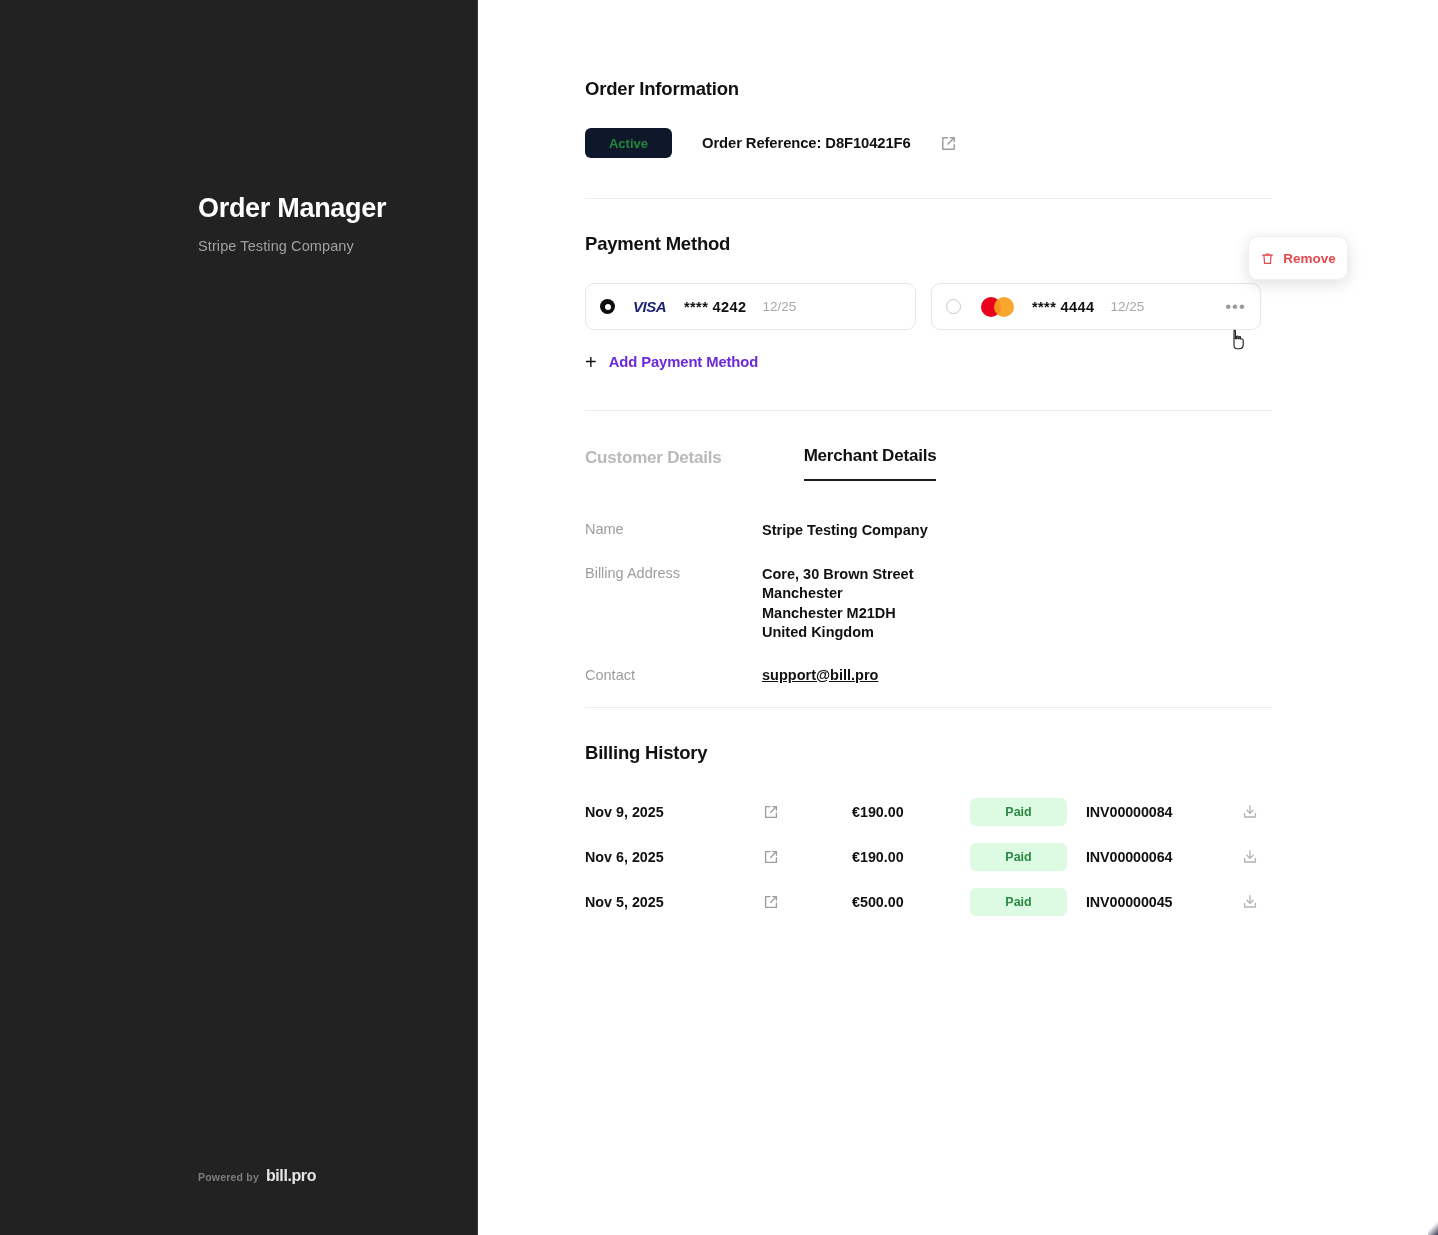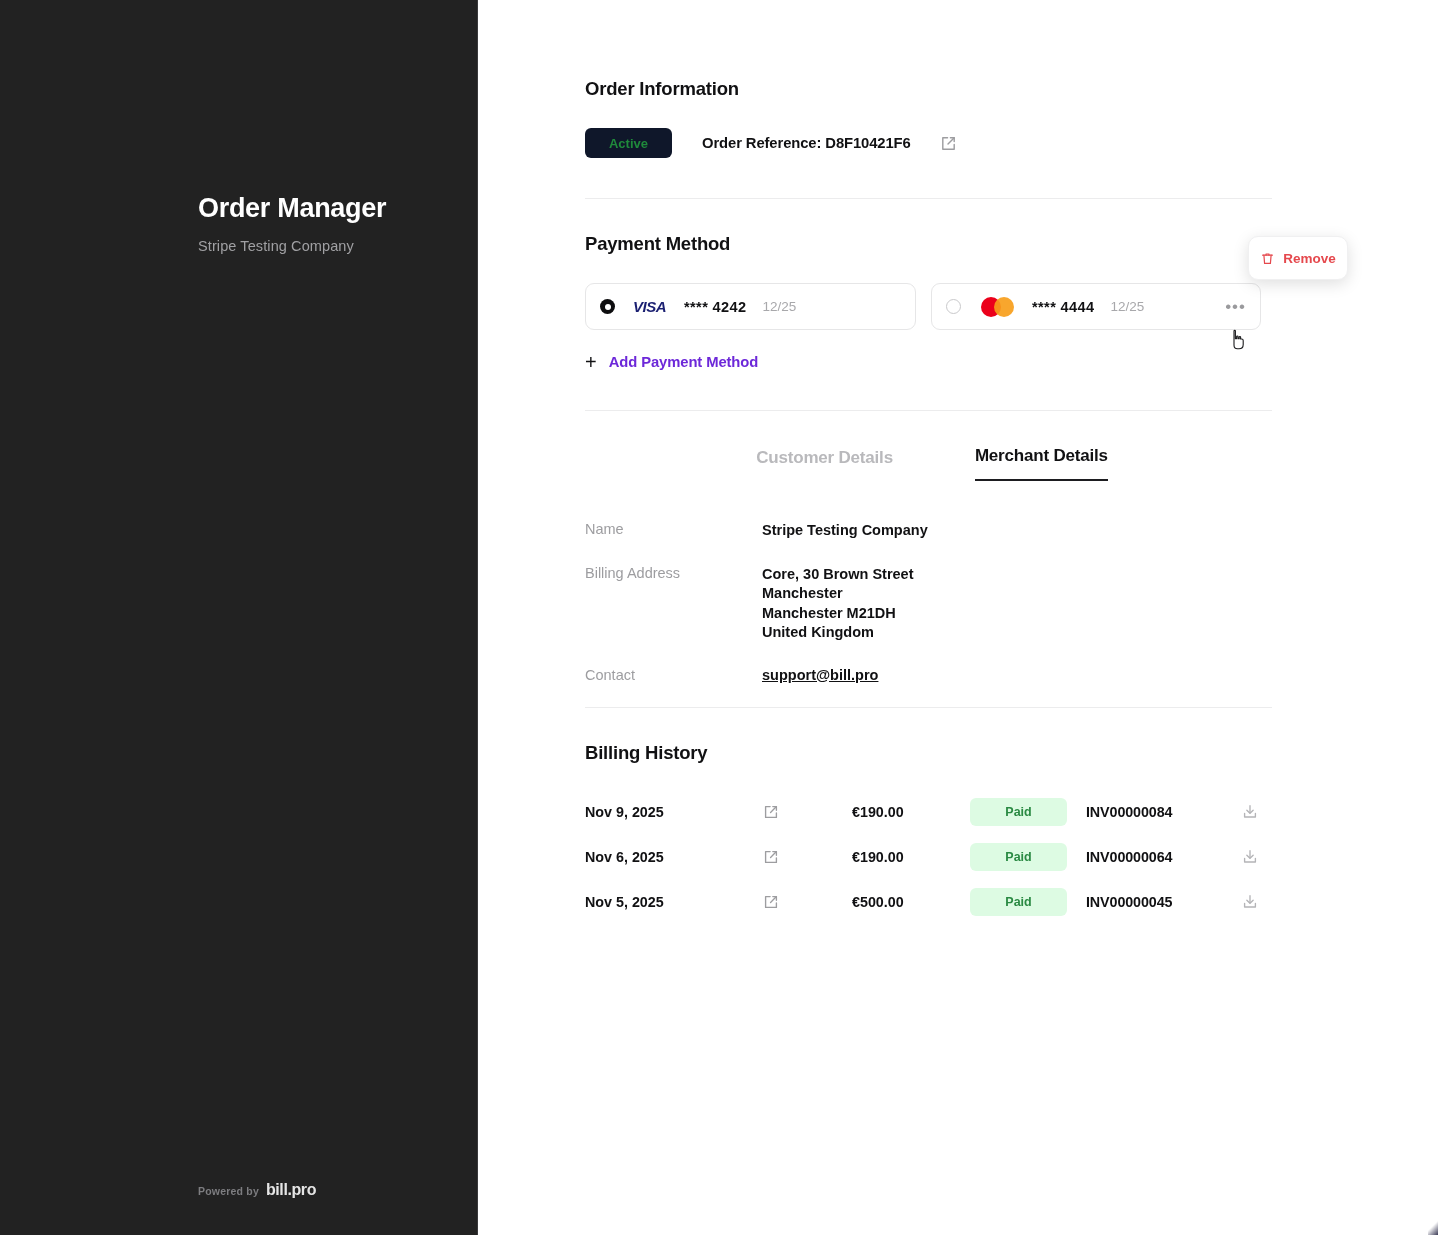--- a/index.html
+++ b/index.html
@@ -43,21 +43,21 @@
   .brand-sub {
     margin-top: 14px;
     color: #a0a0a3;
     font-size: 14.5px;
     font-weight: 400;
     letter-spacing: 0.1px;
   }
   .sidebar-footer {
     position: absolute;
     left: 198px;
-    bottom: 36px;
+    bottom: 50px;
     display: flex;
     align-items: baseline;
     gap: 7px;
   }
   .powered-by {
     color: #7d7d80;
     font-size: 10.5px;
     font-weight: 600;
     letter-spacing: 0.2px;
   }
@@ -256,21 +256,20 @@
   }
 
   .pm-divider { margin-top: 40px; }
 
   
   .tabs {
     margin-top: 35px;
     display: flex;
     align-items: flex-end;
     gap: 0;
-    justify-content: center;
   }
   .tab {
     font-size: 17px;
     font-weight: bold;
     padding-bottom: 13px;
     cursor: pointer;
     letter-spacing: -0.2px;
   }
   .tab.inactive { color: #b9b9bc; }
   .tab.active {

